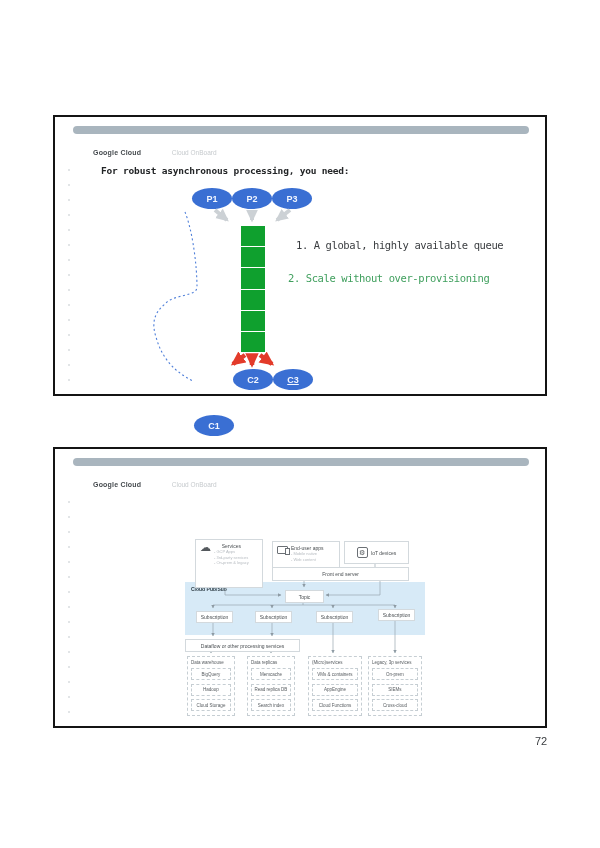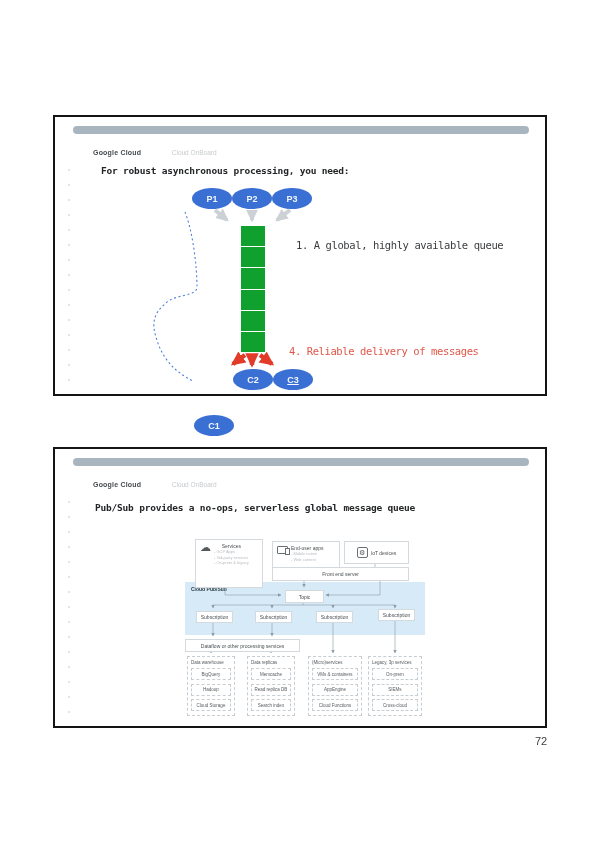--- a/index.html
+++ b/index.html
@@ -91,42 +91,41 @@
       <line x1="160" y1="93" x2="172" y2="103" stroke="#ccd1d5" stroke-width="4" marker-end="url(#mgray)"></line>
       <line x1="197" y1="93" x2="197" y2="103" stroke="#ccd1d5" stroke-width="4" marker-end="url(#mgray)"></line>
       <line x1="235" y1="93" x2="222" y2="103" stroke="#ccd1d5" stroke-width="4" marker-end="url(#mgray)"></line>
       <line x1="190" y1="238" x2="178" y2="247" stroke="#e33b2a" stroke-width="4.5" marker-end="url(#mred)"></line>
       <line x1="197" y1="238" x2="197" y2="248" stroke="#e33b2a" stroke-width="4.5" marker-end="url(#mred)"></line>
       <line x1="205" y1="238" x2="217" y2="247" stroke="#e33b2a" stroke-width="4.5" marker-end="url(#mred)"></line>
       <path d="M130,95 C138,115 142,150 142,170 C142,180 118,177 110,187 C100,195 96,205 101,220 C106,238 116,253 138,264" fill="none" stroke="#4f7fd9" stroke-width="1.1" stroke-dasharray="2,2.6"></path>
     </svg>
 
     <div class="pt pt1 mono">1. A global, highly available queue</div>
-    <div class="pt pt4 mono">4. Reliable delivery of messages</div>
+    <div class="pt pt2 mono">2. Scale without over-provisioning</div>
 
     <div class="oval" style="left:139px;top:252px;margin-top:46px;">
       <span>C1</span>
       </div>
     <div class="oval" style="left:178px;top:252px;">
       <span>C2</span>
       </div>
     <div class="oval" style="left:218px;top:252px;text-decoration:underline;">
       <span>C3</span>
       </div>
   </div>
 
   <div class="slide" style="top:447px;">
     <div class="topbar"></div>
     <div class="brand-row">
       <span class="brand">Google Cloud</span>
       <span class="product">Cloud OnBoard</span>
     </div>
     <div class="ticks"></div>
 
-    <div class="s-title mono" style="left:40px;top:53px;">Pub/Sub provides a no-ops, serverless global message queue</div>
 
     <div class="band"></div>
     <div class="band-label">Cloud Pub/Sub</div>
 
     <svg class="overlay" width="490" height="277">
       <defs>
         <marker id="ah" markerWidth="6" markerHeight="6" refX="4.5" refY="2.5" orient="auto">
           <path d="M0,0 L5,2.5 L0,5 z" fill="#8d9aa3"></path>
           </marker>
       </defs>

